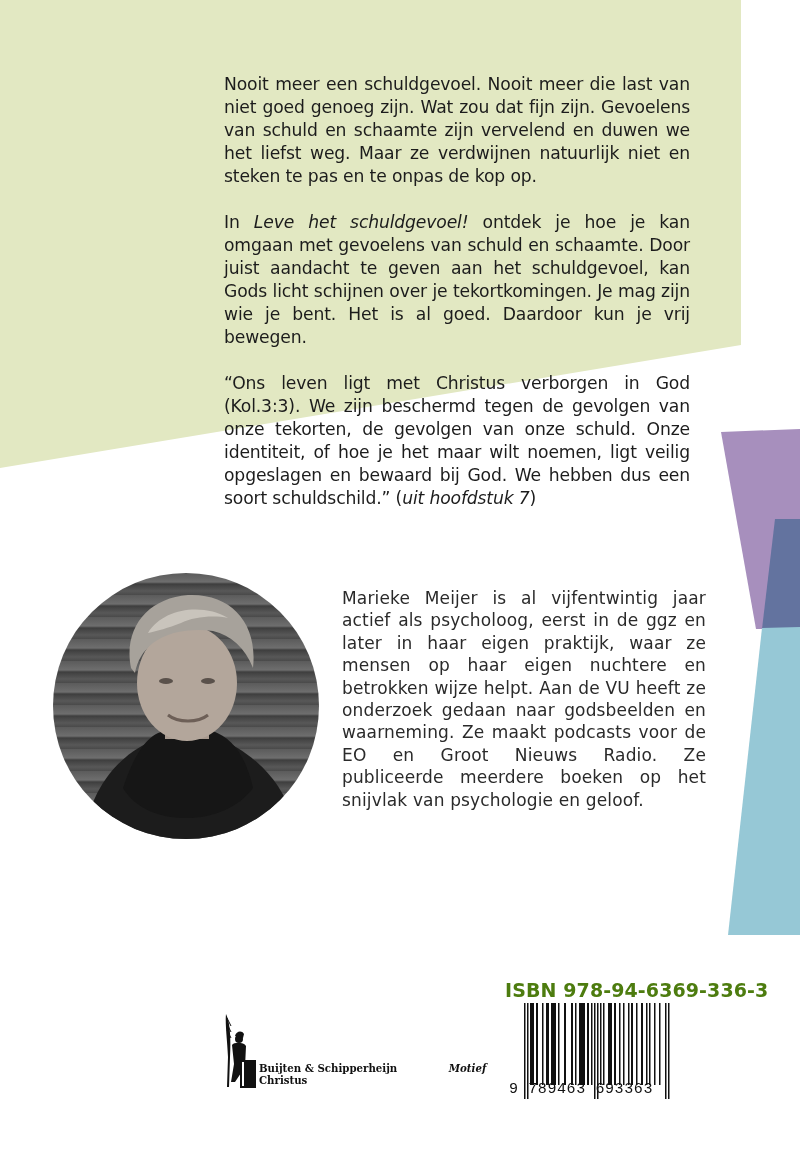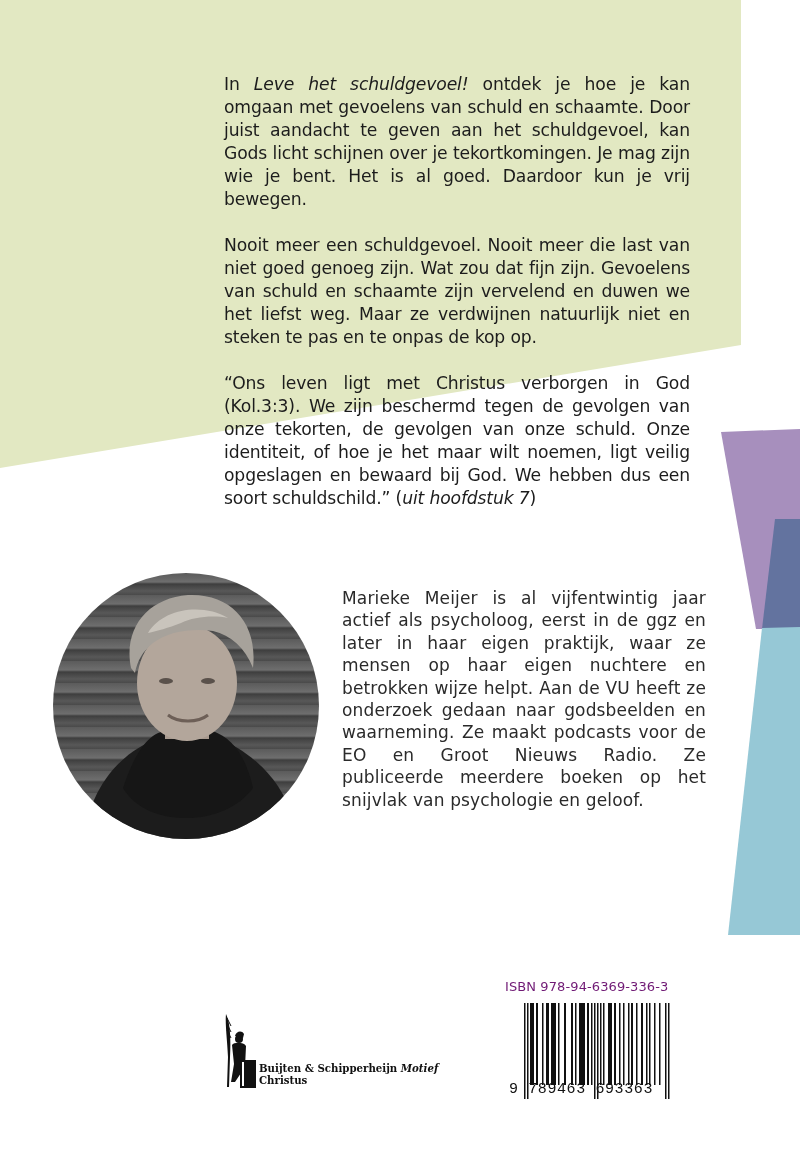--- a/index.html
+++ b/index.html
@@ -39,25 +39,25 @@
     .publisher {
       position: absolute; left: 222px; top: 1012px; width: 240px; height: 80px;
     }
     .publisher-logo { position: absolute; left: 0; top: 0; width: 36px; height: 78px; }
     .publisher-name {
       position: absolute; left: 37px; top: 50px;
       font-family: "DejaVu Serif", "Liberation Serif", serif;
       font-size: 10.2px; font-weight: bold; line-height: 12px; color: #111;
       white-space: nowrap;
     }
-    .publisher-name .motief { font-style: italic; }
+    .publisher-name .motief { font-style: italic; margin-left: 48px; }
 
     .isbn-label {
       position: absolute; left: 505px; top: 979px;
-      font-size: 13px; color: #701a75; letter-spacing: 0.1px; white-space: nowrap;
+      font-size: 19px; color: #4d7c0f; letter-spacing: 0.1px; white-space: nowrap; font-weight: bold;
     }
     .barcode { position: absolute; left: 520px; top: 1001px; width: 160px; height: 100px; }
     .barcode-digits {
       position: absolute; left: 509px; top: 1081px; width: 175px;
       font-family: Liberation Mono, monospace;
       font-size: 15px; color: #111; white-space: pre; letter-spacing: 0.6px;
     }
   </style>
 </head>
 <body>
@@ -65,22 +65,22 @@
 <svg class="bg-shapes" width="800" height="1172" viewBox="0 0 800 1172">
   <polygon points="0,0 741,0 741,345 0,468" fill="#e2e8c2"></polygon>
   <polygon points="721,432 800,429 800,629 756,629" fill="#a78fbd"></polygon>
   <polygon points="775,519 800,519 800,629 762,629" fill="#63739f"></polygon>
   <polygon points="762,628 800,627 800,935 728,935" fill="#96c8d6"></polygon>
 </svg>
 
 <div class="content">
 
   <div class="blurb">
+    <p>Nooit meer een schuldgevoel. Nooit meer die last van niet goed genoeg zijn. Wat zou dat fijn zijn. Gevoelens van schuld en schaamte zijn vervelend en duwen we het liefst weg. Maar ze verdwijnen natuurlijk niet en steken te pas en te onpas de kop op.</p>
     <p><span>In </span><em>Leve het schuldgevoel!</em><span> ontdek je hoe je kan omgaan met gevoelens van schuld en schaamte. Door juist aandacht te geven aan het schuldgevoel, kan Gods licht schijnen over je tekortkomingen. Je mag zijn wie je bent. Het is al goed. Daardoor kun je vrij bewegen.</span></p>
-    <p>Nooit meer een schuldgevoel. Nooit meer die last van niet goed genoeg zijn. Wat zou dat fijn zijn. Gevoelens van schuld en schaamte zijn vervelend en duwen we het liefst weg. Maar ze verdwijnen natuurlijk niet en steken te pas en te onpas de kop op.</p>
     <p><span>“Ons leven ligt met Christus verborgen in God (Kol.3:3). We zijn beschermd tegen de gevolgen van onze tekorten, de gevolgen van onze schuld. Onze identiteit, of hoe je het maar wilt noemen, ligt veilig opgeslagen en bewaard bij God. We hebben dus een soort schuldschild.” (</span><em>uit hoofdstuk 7</em><span>)</span></p>
   </div>
 
 
   <div class="author-photo">
     <svg width="266" height="266" viewBox="0 0 266 266">
 
       <path d="M30,266 C40,200 80,175 105,165 L165,165 C195,178 235,205 245,266 Z" fill="#1c1c1c"></path>
 
       <path d="M70,215 C85,170 100,160 112,158 L160,158 C178,165 192,180 200,215 C185,235 160,245 133,245 C105,245 82,235 70,215 Z" fill="#161616"></path>

